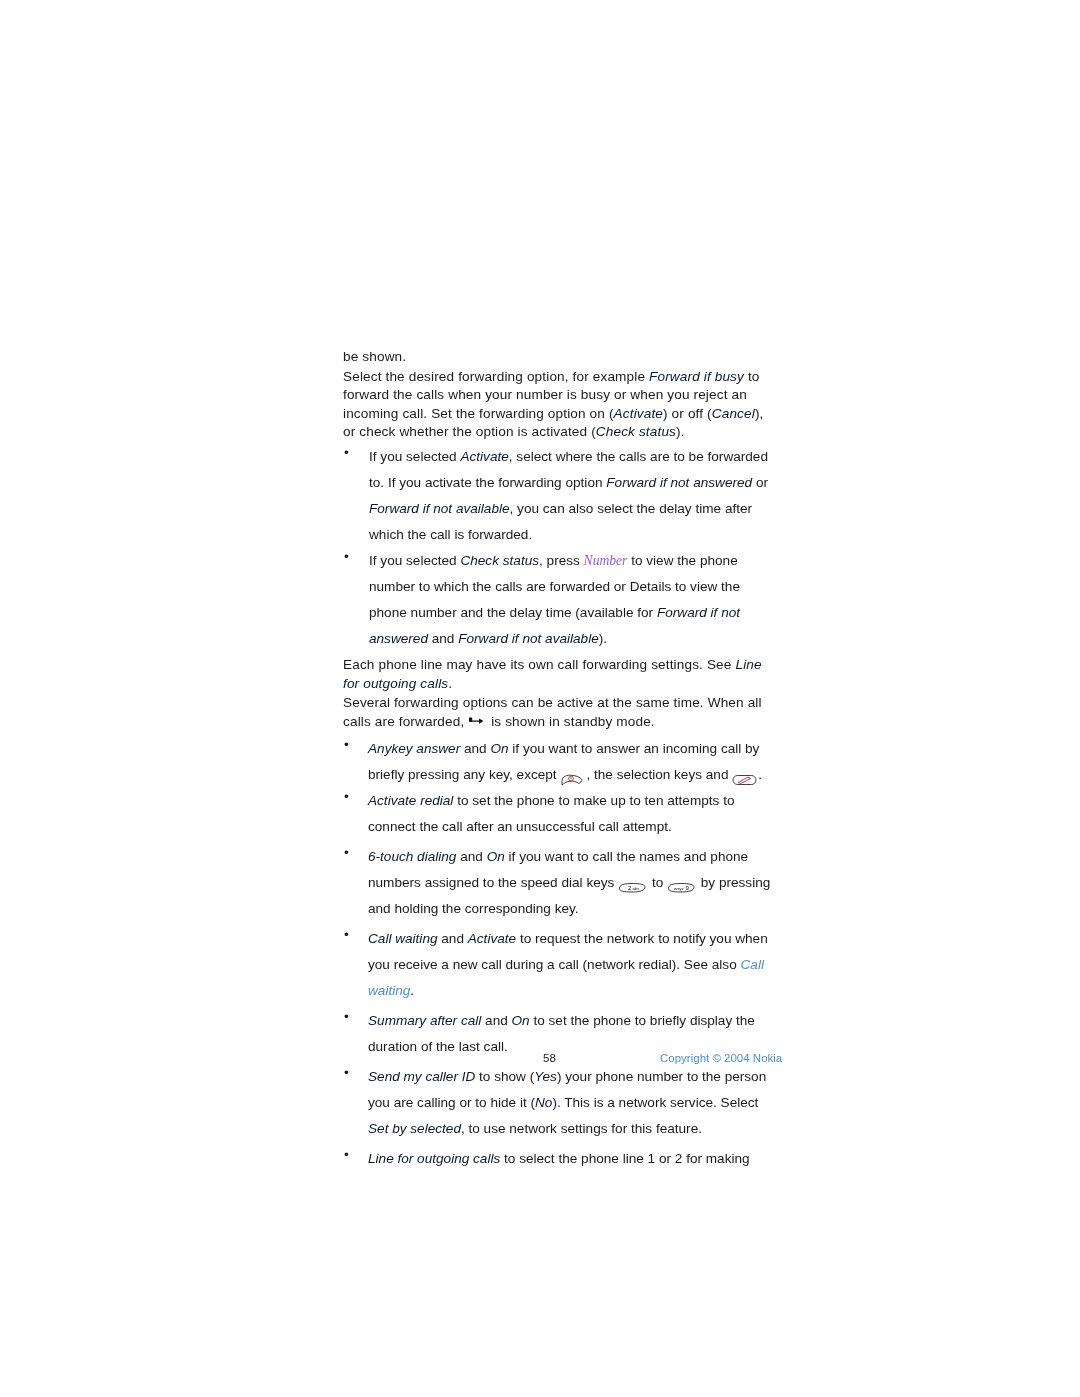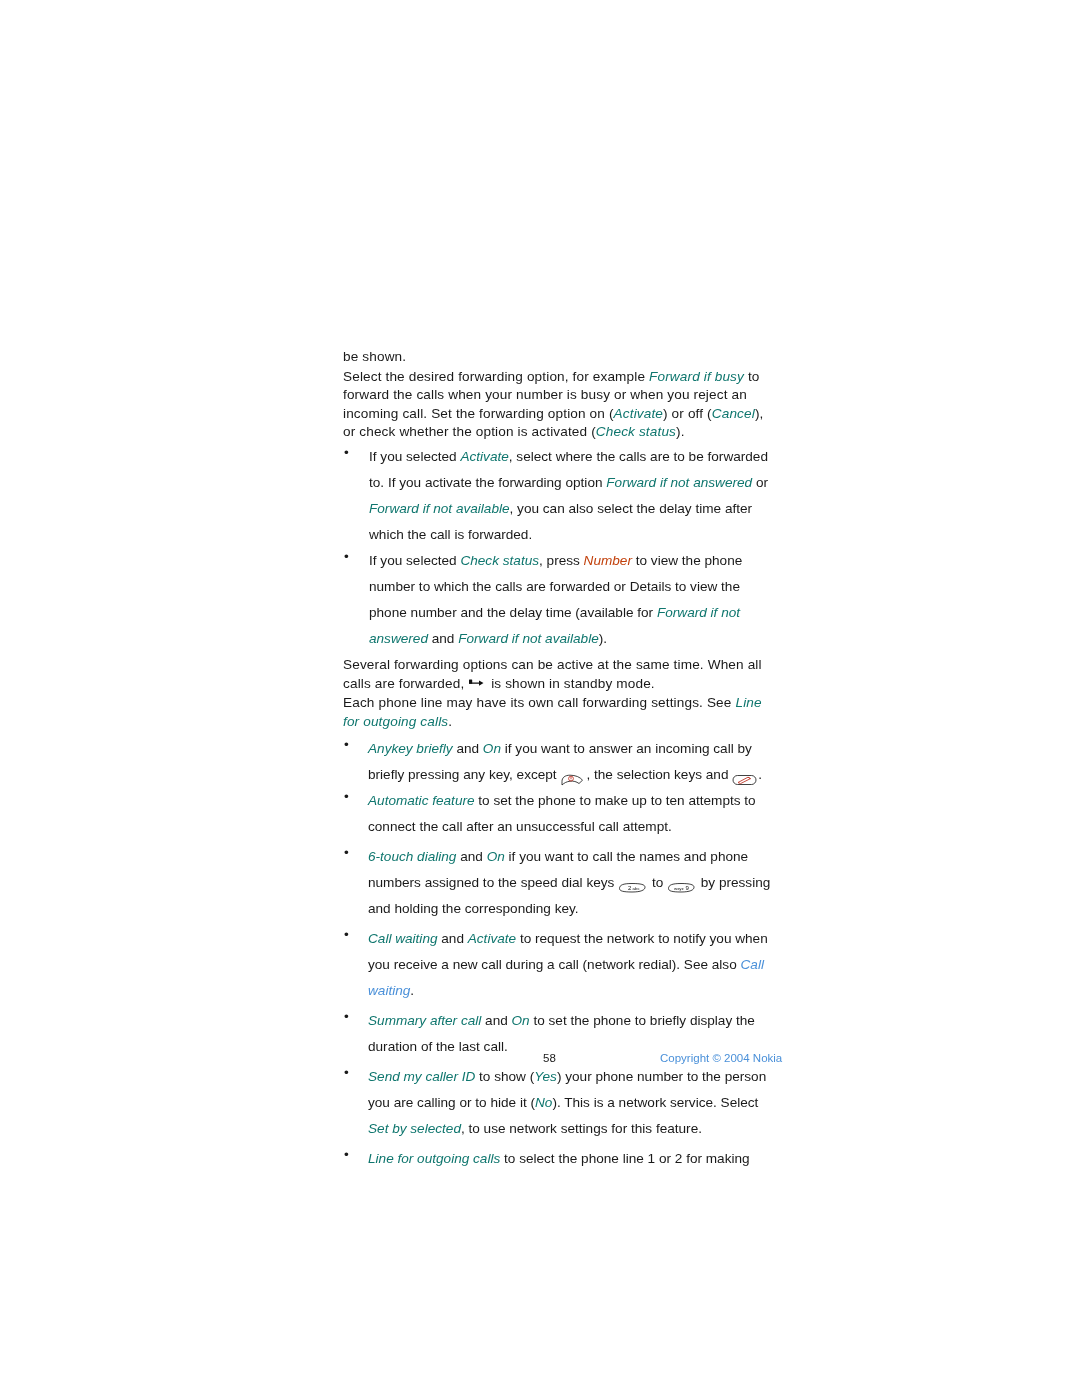--- a/index.html
+++ b/index.html
@@ -23,22 +23,22 @@
   }
   p {
     margin: 0 0 0 0;
     font-size: 13.6px;
     line-height: 18.6px;
     letter-spacing: 0.01em;
   }
   .para {
     margin-bottom: 1px;
   }
-  .green { color: #0f766e; font-style: italic; }
-  .orange { color: #c2410c; font-style: italic; }
+  .green { color: #0f172a; font-style: italic; }
+  .orange { color: #8b5cf6; font-style: italic; font-family: Liberation Serif, serif; }
   .blue-u { color: #4a90d9; font-style: italic; }
 
   .bullet-row {
     display: flex;
     margin-bottom: 0px;
   }
   .bullet-mark {
     width: 25px;
     flex: 0 0 25px;
     font-size: 13.6px;
@@ -121,45 +121,45 @@
       </div>
 
       <div class="bullet-row">
         <div class="bullet-mark">•</div>
         <div class="bullet-body"><span>If you selected </span><span class="green">Check status</span><span>, press </span><span class="orange">Number</span><span> to view the phone number to which the calls are forwarded or Details to view the phone number and the delay time (available for </span><span class="green">Forward if not answered</span><span> and </span><span class="green">Forward if not available</span><span>).</span></div>
       </div>
     </div>
 
     <div class="gap-sm"></div>
 
+    <p class="para"><span>Each phone line may have its own call forwarding settings. See </span><span class="green">Line for outgoing calls</span><span>.</span></p>
+
     <p class="para"><span>Several forwarding options can be active at the same time. When all calls are forwarded, </span><span class="icon-inline icon-forward"><svg width="19" height="12" viewBox="0 0 19 12">
             <path d="M1 9.5 h10 v-2 l4.5 2.6 -4.5 2.6 v-2 h-10 z" fill="#111" transform="translate(0,-5)"></path>
             <rect x="1" y="1.5" width="3.2" height="4.2" rx="0.5" fill="#111"></rect>
           </svg></span><span> is shown in standby mode.</span></p>
 
-    <p class="para"><span>Each phone line may have its own call forwarding settings. See </span><span class="green">Line for outgoing calls</span><span>.</span></p>
-
-    <div class="gap-sm"></div>
-
-    <div class="bullet-row">
-      <div class="bullet-mark">•</div>
-      <div class="bullet-body"><span class="green">Anykey briefly</span><span> and </span><span class="green">On</span><span> if you want to answer an incoming call by briefly pressing any key, except </span><span class="icon-inline icon-end"><svg width="26" height="12" viewBox="0 0 26 12">
+    <div class="gap-sm"></div>
+
+    <div class="bullet-row">
+      <div class="bullet-mark">•</div>
+      <div class="bullet-body"><span class="green">Anykey answer</span><span> and </span><span class="green">On</span><span> if you want to answer an incoming call by briefly pressing any key, except </span><span class="icon-inline icon-end"><svg width="26" height="12" viewBox="0 0 26 12">
               <path d="M2 7.5 C2 3.5 5 1.2 10 1.2 C15.5 1.2 20 3 22.5 6.2 L19 9.5 C16.5 7.6 13.5 6.8 10 7.2 C6.5 7.6 3.8 9.2 2 11 Z" fill="none" stroke="#111" stroke-width="0.8"></path>
               <circle cx="11" cy="4.6" r="2.4" fill="none" stroke="#c0392b" stroke-width="0.9"></circle>
               <path d="M11 3.0 v2.3" stroke="#c0392b" stroke-width="0.9"></path>
             </svg></span><span>, the selection keys and </span><span class="icon-inline icon-pen"><svg width="26" height="12" viewBox="0 0 26 12">
               <rect x="1" y="1.5" width="23" height="9" rx="4.5" fill="none" stroke="#111" stroke-width="0.8"></rect>
               <path d="M6 8.5 L16 3.2 L18.5 4.6 L8.5 9.6 Z" fill="none" stroke="#c0392b" stroke-width="0.9"></path>
               <path d="M16 3.2 L18.5 4.6" stroke="#c0392b" stroke-width="0.9"></path>
             </svg></span><span>.</span></div>
     </div>
 
     <div class="bullet-row">
       <div class="bullet-mark">•</div>
-      <div class="bullet-body"><span class="green">Automatic feature</span><span> to set the phone to make up to ten attempts to connect the call after an unsuccessful call attempt.</span></div>
+      <div class="bullet-body"><span class="green">Activate redial</span><span> to set the phone to make up to ten attempts to connect the call after an unsuccessful call attempt.</span></div>
     </div>
 
     <div class="gap-sm"></div>
 
     <div class="bullet-row">
       <div class="bullet-mark">•</div>
       <div class="bullet-body"><span class="green">6-touch dialing</span><span> and </span><span class="green">On</span><span> if you want to call the names and phone numbers assigned to the speed dial keys </span><span class="icon-inline icon-key"><svg width="30" height="12" viewBox="0 0 30 12">
               <path d="M1.5 6.5 C1.5 3 5 1.5 14 1.5 C23 1.5 27 2.6 27 5.2 C27 8 23 10 14 10 C5 10 1.5 9 1.5 6.5 Z" fill="none" stroke="#111" stroke-width="0.8"></path>
               <text x="10" y="8" font-family="Liberation Sans, sans-serif" font-size="6" fill="#111">2</text>
               <text x="14.5" y="8" font-family="Liberation Sans, sans-serif" font-size="4.4" fill="#111">abc</text>

